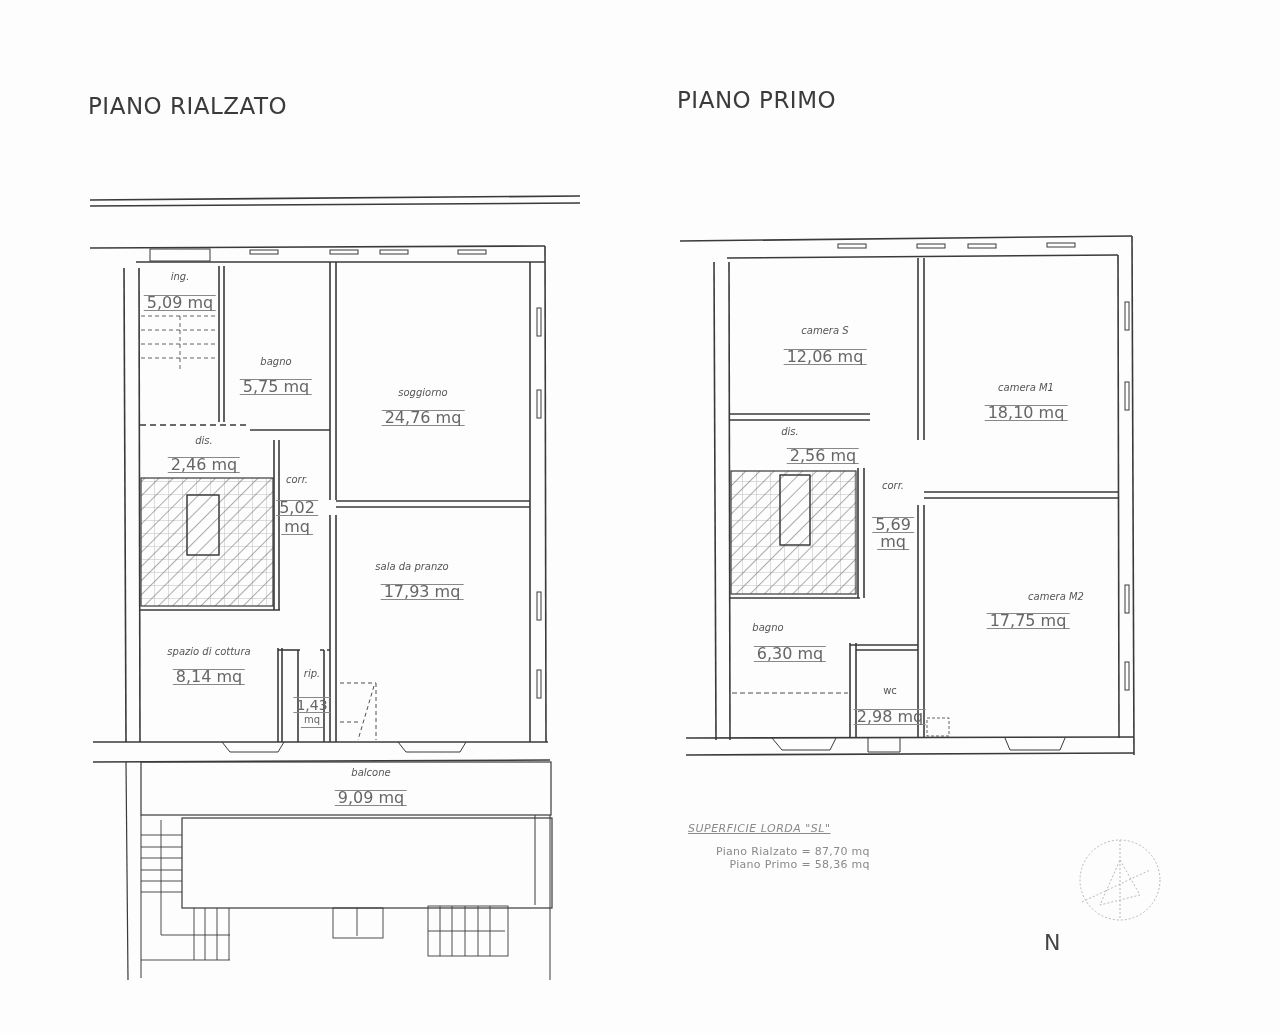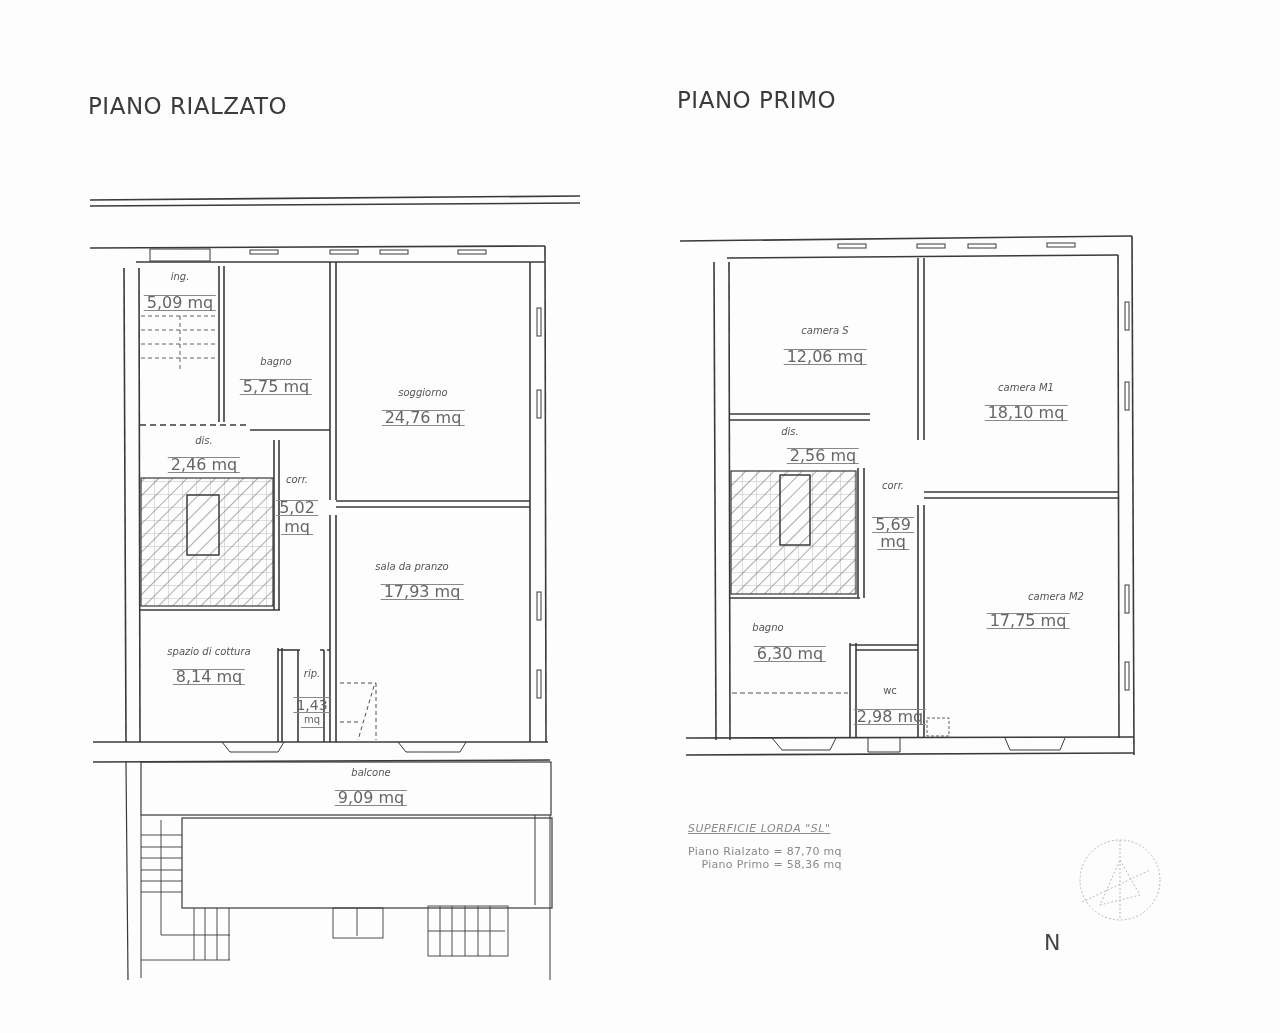--- a/index.html
+++ b/index.html
@@ -9,21 +9,21 @@
     .plan-title { position: absolute; font-family: "DejaVu Sans", sans-serif; font-size: 23px;
                   letter-spacing: 0.5px; color: #3b3b3b; font-weight: normal; }
     svg.drawing { position: absolute; left: 0; top: 0; }
     .room-label { position: absolute; text-align: center; font-style: italic;
                   font-size: 10px; color: #555; transform: translateX(-50%); white-space: nowrap; }
     .room-area { position: absolute; text-align: center; font-size: 16px; color: #666;
                  transform: translateX(-50%); white-space: nowrap;
                  border-top: 1px solid #888; border-bottom: 1px solid #888; padding: 0 3px; line-height: 14px; }
     .legend { position: absolute; left: 688px; top: 822px; font-size: 11px; color: #8a8a8a; }
     .legend-title { font-style: italic; text-decoration: underline; letter-spacing: 0.5px; }
-    .legend-row { text-align: right; letter-spacing: 0.3px; }
+    .legend-row { text-align: right; letter-spacing: 0.3px; margin-left: 28px; }
     .north { position: absolute; left: 1044px; top: 930px; font-size: 22px; color: #444; }
   </style>
 </head>
 <body>
 
 <div class="sheet">
 
   <div class="plan-title" style="left:88px; top:93px;">PIANO RIALZATO</div>
   <div class="plan-title" style="left:677px; top:87px;">PIANO PRIMO</div>
 

